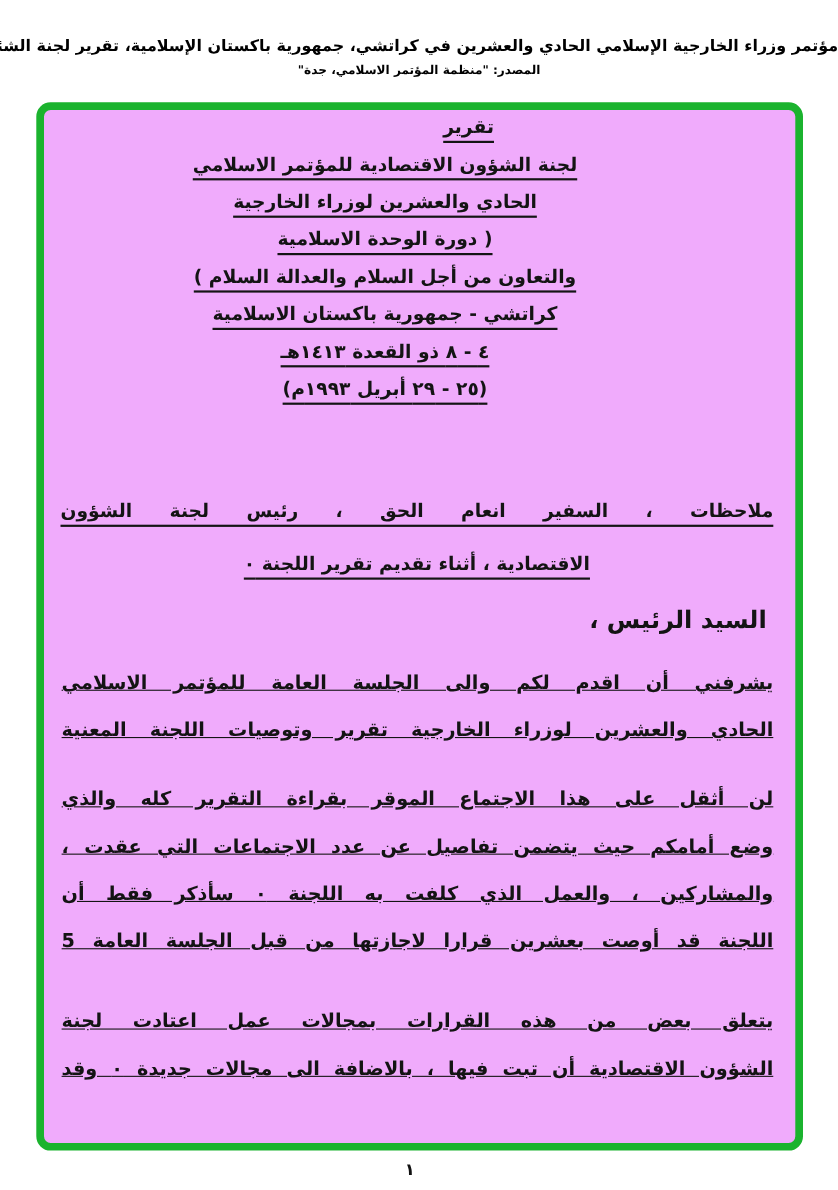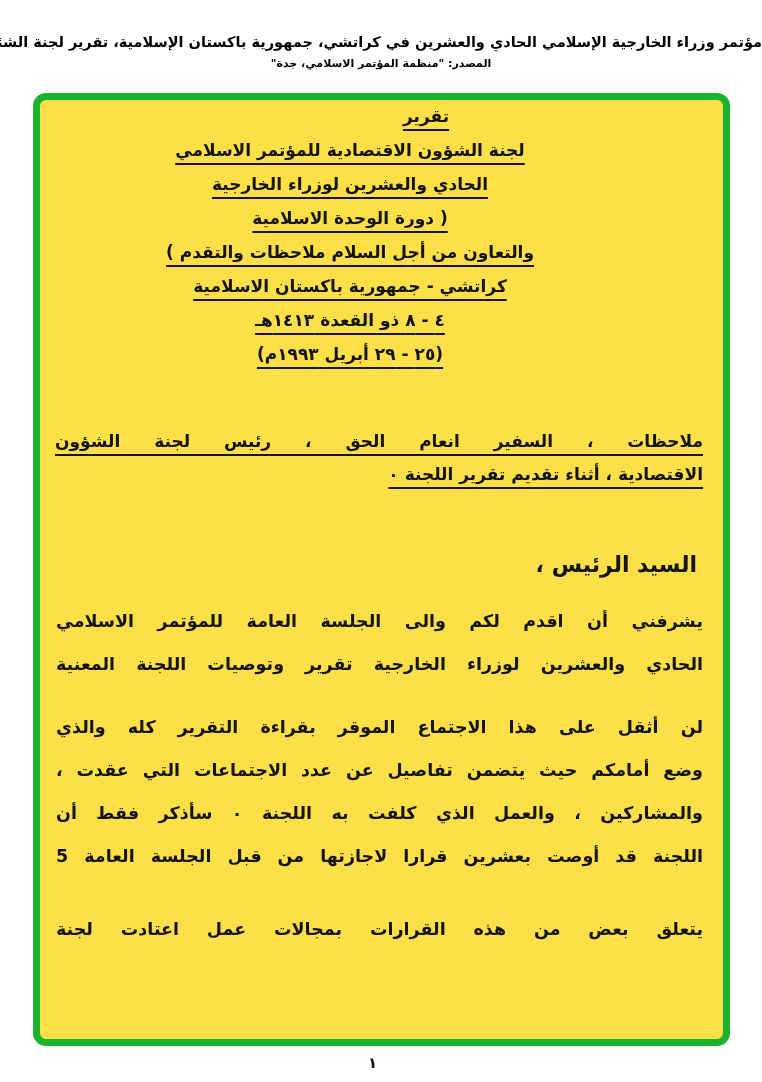--- a/index.html
+++ b/index.html
@@ -15,21 +15,21 @@
     position:absolute;top:34px;left:0;width:762px;
     text-align:center;direction:rtl;
   }
   .header-l1{font-size:14.5px;font-weight:bold;color:#000;white-space:nowrap;}
   .header-l2{font-size:11px;font-weight:bold;color:#000;margin-top:7px;}
   .doc-frame{
     position:absolute;left:33px;top:93px;
     width:683px;height:939px;
     border:7px solid #8b5cf6;
     border-radius:13px;
-    background:#fde047;
+    background:#f0abfc;
   }
   .title-block{
     position:absolute;top:6px;left:50px;width:520px;
     direction:rtl;text-align:center;
     font-size:17px;font-weight:bold;
   }
   .title-line{
     line-height:21px;margin-bottom:13px;
     text-decoration:underline;
     text-decoration-thickness:1.5px;
@@ -38,38 +38,40 @@
   .title-line.shift{transform:translateX(76px);}
   .notes-caption{
     position:absolute;top:330px;left:15px;right:20px;
     direction:rtl;font-size:17px;font-weight:bold;
   }
   .caption-line{
     line-height:22px;
     text-decoration:underline;
     text-decoration-thickness:1.5px;
     text-underline-offset:7px;
+    margin-top:24px;
   }
   .caption-line.justify{text-align:justify;text-align-last:justify;}
-  .caption-line.left{text-align:right;margin-top:11px;}
+  .caption-line.left{text-align:center;margin-top:26px;}
   .salutation{
     position:absolute;top:452px;right:26px;
     direction:rtl;font-size:22px;font-weight:bold;
   }
   .para{
     position:absolute;left:16px;right:20px;
     direction:rtl;font-size:17.5px;font-weight:bold;
   }
   .para.p1{top:510px;}
   .para.p2{top:616px;}
   .para.p3{top:818px;}
   .jline{
     line-height:22px;margin-bottom:21px;
     text-align:justify;text-align-last:justify;
     text-justify:inter-word;
+    text-decoration:underline;
   }
   .page-num{
     position:absolute;top:1054px;left:0;width:745px;
     text-align:center;font-size:15px;font-weight:bold;color:#111;
   }
 </style>
 </head>
 <body>
 
 <div class="header">
@@ -77,21 +79,21 @@
   <div class="header-l2">المصدر:  "منظمة المؤتمر الاسلامي، جدة"</div>
 </div>
 
 <div class="doc-frame" style="border-color: rgb(27, 179, 46);">
 
   <div class="title-block">
     <div class="title-line shift">تقرير</div>
     <div class="title-line">لجنة الشؤون الاقتصادية للمؤتمر الاسلامي</div>
     <div class="title-line">الحادي والعشرين لوزراء الخارجية</div>
     <div class="title-line">( دورة الوحدة الاسلامية</div>
-    <div class="title-line">والتعاون من أجل السلام ملاحظات والتقدم )</div>
+    <div class="title-line">والتعاون من أجل السلام والعدالة السلام )</div>
     <div class="title-line">كراتشي - جمهورية باكستان الاسلامية</div>
     <div class="title-line">٤ - ٨ ذو القعدة ١٤١٣هـ</div>
     <div class="title-line">(٢٥ - ٢٩ أبريل ١٩٩٣م)</div>
   </div>
 
   <div class="notes-caption">
     <div class="caption-line justify">ملاحظات ، السفير انعام الحق ، رئيس لجنة الشؤون</div>
     <div class="caption-line left">الاقتصادية ، أثناء تقديم تقرير اللجنة ٠</div>
   </div>
 
@@ -104,17 +106,18 @@
 
   <div class="para p2">
     <div class="jline">لن أثقل على هذا الاجتماع الموقر بقراءة التقرير كله والذي</div>
     <div class="jline">وضع أمامكم حيث يتضمن تفاصيل عن عدد الاجتماعات التي عقدت ،</div>
     <div class="jline">والمشاركين ، والعمل الذي كلفت به اللجنة ٠ سأذكر فقط أن</div>
     <div class="jline">اللجنة قد أوصت بعشرين قرارا لاجازتها من قبل الجلسة العامة 5</div>
   </div>
 
   <div class="para p3">
     <div class="jline">يتعلق بعض من هذه القرارات بمجالات عمل اعتادت لجنة</div>
+    <div class="jline">الشؤون الاقتصادية أن تبت فيها ، بالاضافة الى مجالات جديدة ٠ وقد</div>
   </div>
 
 </div>
 
 <div class="page-num">١</div>
 
 </body></html>

